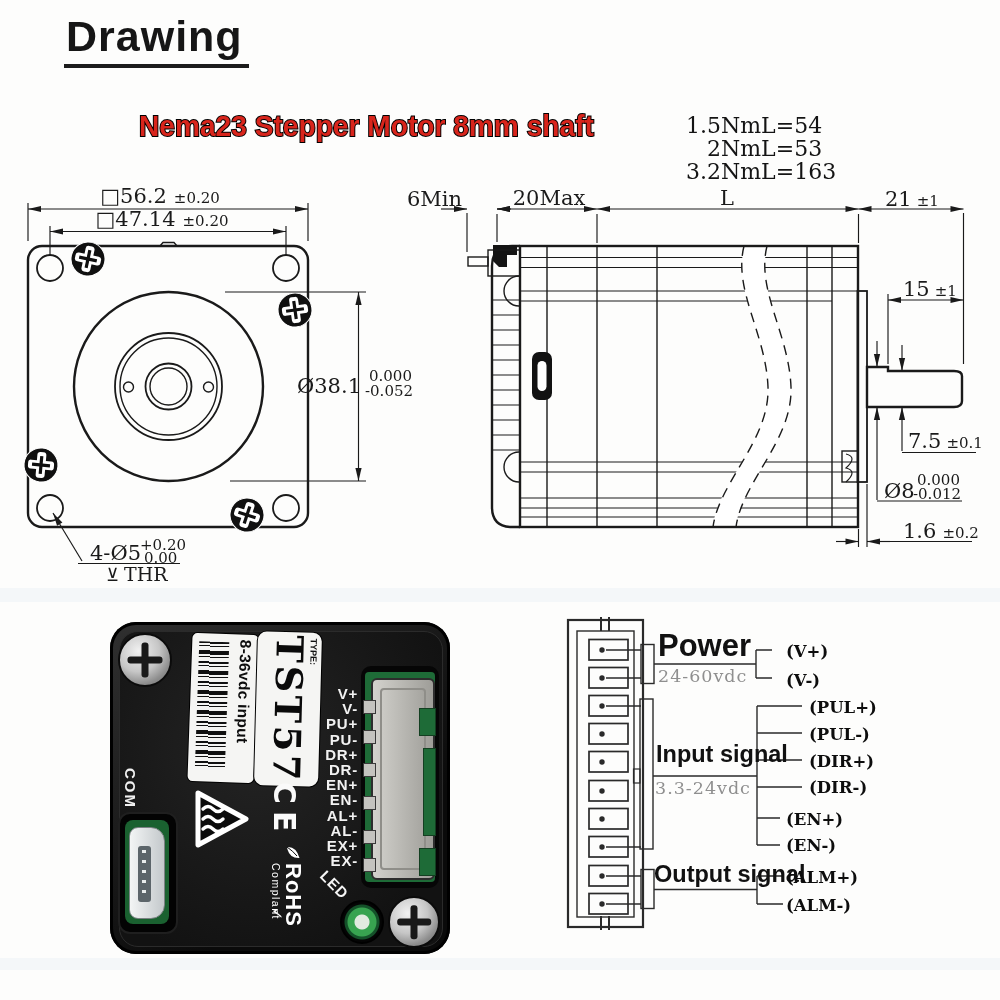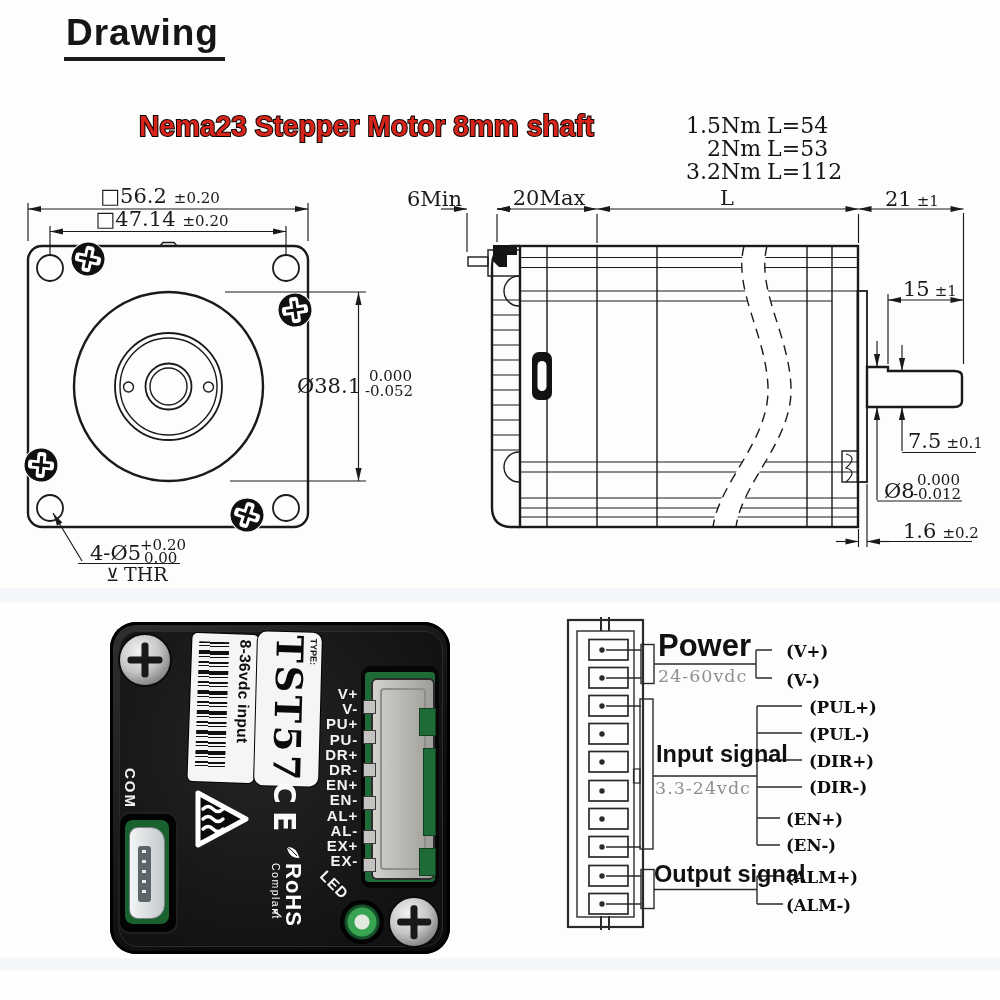--- a/index.html
+++ b/index.html
@@ -1,25 +1,25 @@
 <!DOCTYPE html>
 <html><head>
 <meta charset="utf-8">
 <style>
   html,body{margin:0;padding:0;background:#fdfdfc;width:1000px;height:1000px;position:relative;
     font-family:"Liberation Sans",sans-serif;-webkit-font-smoothing:antialiased;overflow:hidden;}
   .abs{position:absolute;}
   
-  #title{left:64px;top:12px;font-size:37px;font-weight:900;color:#161616;letter-spacing:1px;
+  #title{left:64px;top:12px;font-size:43px;font-weight:900;color:#161616;letter-spacing:1px;
     border-bottom:4px solid #1c1c1c;padding:0 6px 3px 2px;font-family:"Liberation Sans",sans-serif;}
   
   #subtitle{left:139px;top:110px;font-size:29px;font-weight:bold;color:#d8251c;
     -webkit-text-stroke:2px #000;paint-order:stroke fill;letter-spacing:0px;transform:scaleX(.97);transform-origin:left;}
   
-  #torque{left:686px;top:114px;display:grid;grid-template-columns:auto auto;column-gap:6px;
+  #torque{left:686px;top:114px;display:grid;grid-template-columns:auto auto;
     font-family:"DejaVu Serif",serif;font-size:22px;color:#141414;line-height:23px;}
   #torque .t{text-align:right;} #torque .l{text-align:left;}
   .band{background:#edf2f6;opacity:.55;}
   
   .o24{stroke:#1a1a1a;stroke-width:2.4;fill:none}
   .o18{stroke:#1a1a1a;stroke-width:1.8;fill:none}
   .o14{stroke:#1a1a1a;stroke-width:1.4;fill:none}
   .o12{stroke:#1a1a1a;stroke-width:1.15;fill:none}
   .dim{font-family:"DejaVu Serif",serif;font-size:21px;fill:#1a1a1a;}
   .tol{font-size:15px;}
@@ -80,21 +80,21 @@
 
 <div id="title" class="abs">Drawing</div>
 <div id="subtitle" class="abs">Nema23 Stepper Motor 8mm shaft</div>
 
 <div id="torque" class="abs">
   <span class="t">1.5Nm</span>
   <span class="l">L=54</span>
   <span class="t">2Nm</span>
   <span class="l">L=53</span>
   <span class="t">3.2Nm</span>
-  <span class="l">L=112</span>
+  <span class="l">L=163</span>
 </div>
 
 <svg class="abs" style="left:0;top:180px" width="1000" height="410" viewBox="0 180 1000 410">
   <defs>
     <marker id="ae" viewBox="0 0 14 8" refX="13.5" refY="4" markerWidth="14" markerHeight="8" orient="auto" markerUnits="userSpaceOnUse">
         <path d="M.5,.9 L13.5,4 L.5,7.1 Z" fill="#1a1a1a"></path>
       </marker>
     <marker id="as" viewBox="0 0 14 8" refX="13.5" refY="4" markerWidth="14" markerHeight="8" orient="auto-start-reverse" markerUnits="userSpaceOnUse">
         <path d="M.5,.9 L13.5,4 L.5,7.1 Z" fill="#1a1a1a"></path>
       </marker>

